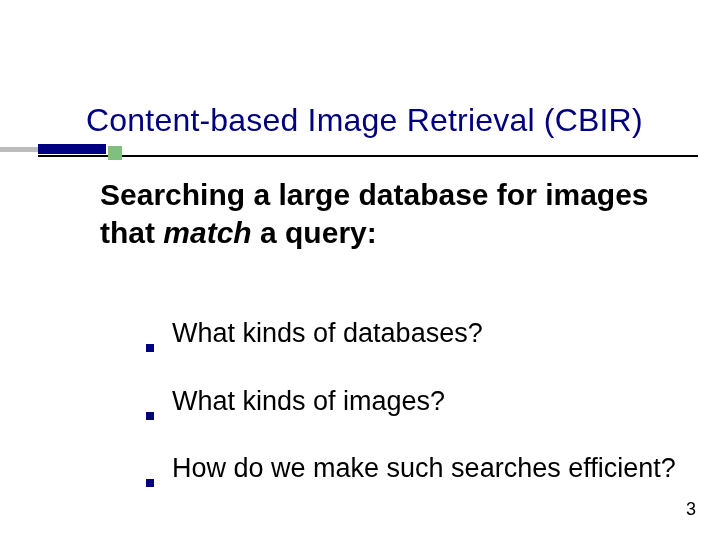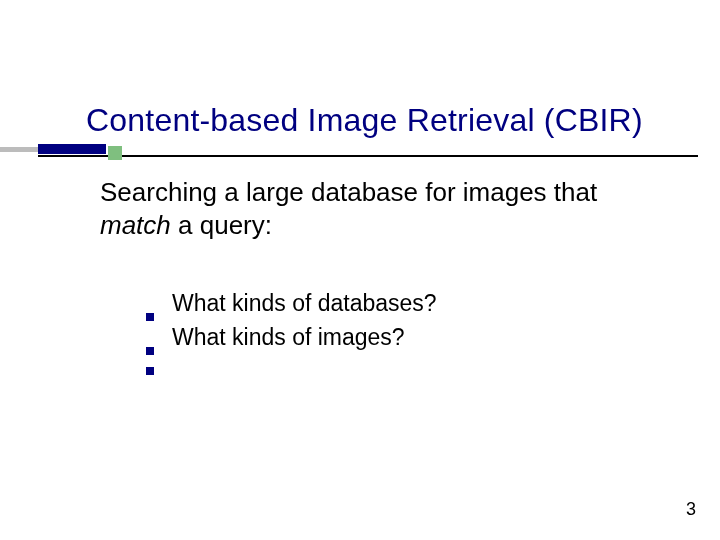--- a/index.html
+++ b/index.html
@@ -68,22 +68,23 @@
     top: 2px;
     width: 14px;
     height: 14px;
     background: #7fbf7f;
   }
   .intro {
     position: absolute;
     top: 176px;
     left: 100px;
     right: 60px;
-    font-size: 26px;
+    font-size: 30px;
     line-height: 1.28;
+    font-weight: bold;
   }
   .intro .match {
     font-style: italic;
   }
   .bullets {
     position: absolute;
     top: 288px;
     left: 146px;
     right: 40px;
   }
@@ -95,22 +96,23 @@
   .bullets .sq {
     width: 8px;
     height: 8px;
     background: #000080;
     flex: 0 0 auto;
     margin-right: 18px;
     position: relative;
     top: 10px;
   }
   .bullets .txt {
-    font-size: 23px;
+    font-size: 27px;
     line-height: 1.32;
+    margin-top: 28px;
   }
   .pagenum {
     position: absolute;
     right: 24px;
     bottom: 20px;
     font-size: 18px;
     color: #000000;
   }
 </style>
 </head>
@@ -137,18 +139,19 @@
     <div class="row">
       <div class="sq"></div>
       <div class="txt">What kinds of databases?</div>
     </div>
     <div class="row">
       <div class="sq"></div>
       <div class="txt">What kinds of images?</div>
     </div>
     <div class="row">
       <div class="sq"></div>
+      <div class="txt">How do we make such searches efficient?</div>
     </div>
   </div>
 
   <div class="pagenum">3</div>
 
 </div>
 
 </body></html>

